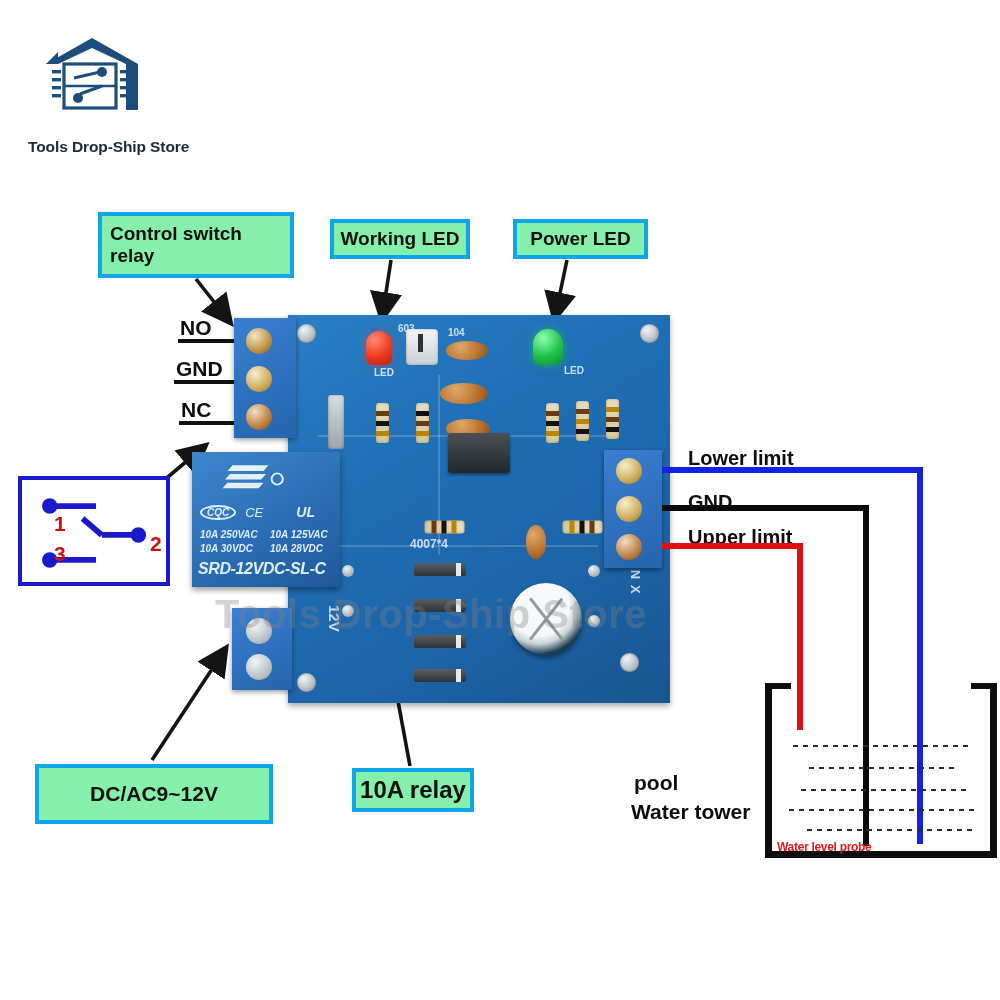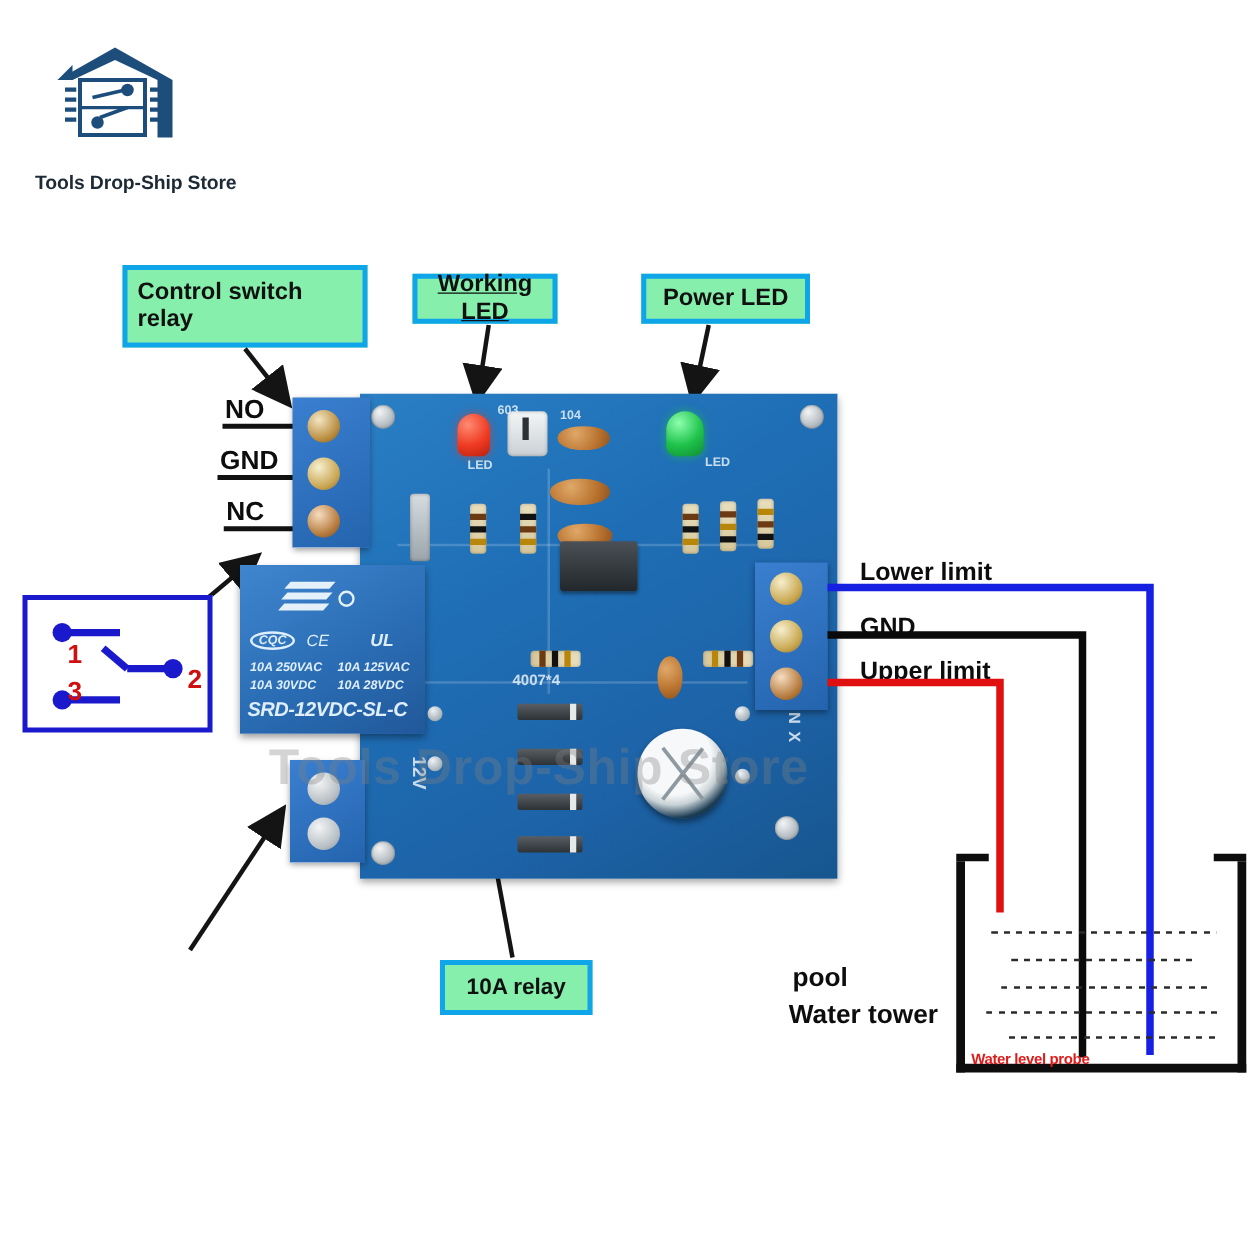--- a/index.html
+++ b/index.html
@@ -14,24 +14,24 @@
              font-size:15.5px;font-weight:bold;color:#1d2a35;
              letter-spacing:-0.1px;white-space:nowrap;}
 
   
   .callout{position:absolute;border:4px solid #0ea5e9;background:#86efac;
            box-sizing:border-box;display:flex;align-items:center;
            justify-content:center;text-align:center;
            font-weight:bold;color:#111;line-height:1.18;}
   #cb-control{left:98px;top:212px;width:196px;height:66px;font-size:19px;
               padding:0 8px;justify-content:flex-start;text-align:left;}
-  #cb-working{left:330px;top:219px;width:116px;height:40px;font-size:19px;text-decoration:underline;}
+  #cb-working{left:330px;top:219px;width:140px;height:40px;font-size:19px;}
   #cb-power {left:513px;top:219px;width:135px;height:40px;font-size:19px;}
   #cb-dcac  {left:35px;top:764px;width:238px;height:60px;font-size:21px;}
-  #cb-relay {left:352px;top:768px;width:122px;height:44px;font-size:18px;}
+  #cb-relay {left:352px;top:768px;width:122px;height:44px;font-size:24px;}
 
   
   .tlabel{position:absolute;font-weight:bold;color:#0d0d0d;white-space:nowrap;}
   #lb-no  {left:180px;top:316px;font-size:21px;}
   #lb-gnd {left:176px;top:357px;font-size:21px;}
   #lb-nc  {left:181px;top:398px;font-size:21px;}
   #lb-lower{left:688px;top:447px;font-size:20px;}
   #lb-rgnd {left:688px;top:491px;font-size:20px;}
   #lb-upper{left:688px;top:526px;font-size:20px;}
   #lb-pool {left:634px;top:771px;font-size:21px;}
@@ -106,20 +106,21 @@
   </div>
 
   <div class="callout" id="cb-control">
     <div>
       <div>Control switch</div>
       <div>relay</div>
     </div>
   </div>
   <div class="callout" id="cb-working">Working LED</div>
   <div class="callout" id="cb-power">Power LED</div>
+  <div class="callout" id="cb-dcac">DC/AC9~12V</div>
   <div class="callout" id="cb-relay">10A relay</div>
 
   <svg style="position:absolute;left:0;top:0;width:1000px;height:1000px;pointer-events:none">
     <defs>
       <marker id="ah" markerWidth="9" markerHeight="9" refX="5.5" refY="4.5" orient="auto">
         <path d="M0 0 L9 4.5 L0 9 Z" fill="#141414"></path>
       </marker>
     </defs>
     <path d="M196 279 L226 317" stroke="#141414" stroke-width="3.6" fill="none" marker-end="url(#ah)"></path>
     <path d="M391 260 L383 312" stroke="#141414" stroke-width="3.6" fill="none" marker-end="url(#ah)"></path>

